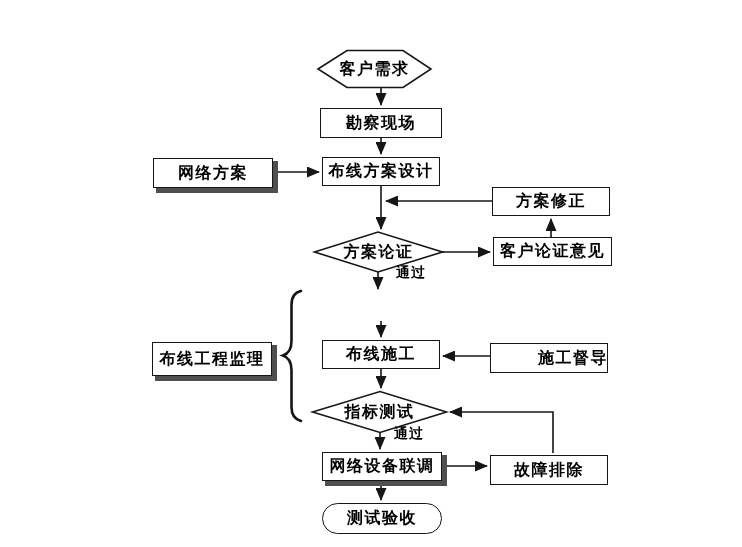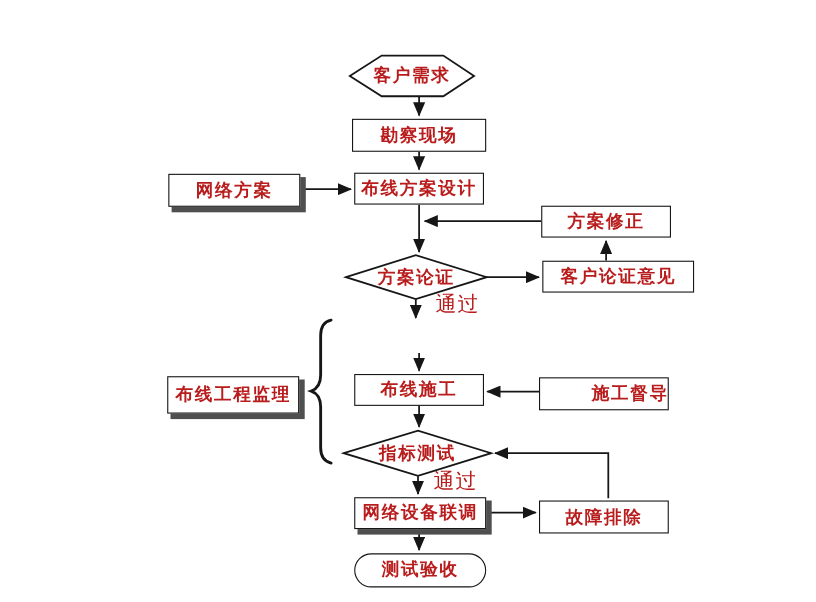--- a/index.html
+++ b/index.html
@@ -1,33 +1,33 @@
 <!DOCTYPE html>
 <html><head>
 <meta charset="utf-8">
 <style>
   html,body{margin:0;padding:0;background:#ffffff;}
   #canvas{
     position:relative;width:742px;height:547px;background:#ffffff;overflow:hidden;
-    font-family:"DejaVu Sans","Liberation Sans",sans-serif;color:#b91c1c;
+    font-family:"DejaVu Sans","Liberation Sans",sans-serif;color:#000000;
   }
   #wires{position:absolute;left:0;top:0;width:742px;height:547px;}
   .node{
     position:absolute;box-sizing:border-box;background:#ffffff;
     border:1.6px solid #161616;display:flex;align-items:center;justify-content:center;
     font-size:16px;font-weight:600;letter-spacing:1.5px;white-space:nowrap;
   }
   .shadowed{box-shadow:4px 4px 0 1px #4f4f4f;}
   .stadium{border-radius:16px;}
   .lbl{
     position:absolute;display:flex;align-items:center;justify-content:center;
     font-size:16px;font-weight:600;letter-spacing:1.5px;white-space:nowrap;
   }
   .edge-label{
-    position:absolute;font-size:19px;font-weight:400;letter-spacing:1px;white-space:nowrap;
+    position:absolute;font-size:14px;font-weight:700;letter-spacing:1px;white-space:nowrap;
   }
 </style>
 </head>
 <body>
 
 <div id="canvas">
 
   <svg id="wires" viewBox="0 0 742 547">
     <defs>
       <marker id="arr" markerUnits="userSpaceOnUse" markerWidth="13" markerHeight="11" refX="12" refY="5.5" orient="auto">
@@ -73,21 +73,21 @@
   </div>
 
   <div class="node" style="left:322px;top:157px;width:118px;height:29px;">
     <span>布线方案设计</span>
   </div>
 
   <div class="node" style="left:492px;top:187px;width:118px;height:29px;">
     <span>方案修正</span>
   </div>
 
-  <div class="node" style="left:493px;top:237px;width:138px;height:29px;">
+  <div class="node" style="left:493px;top:237px;width:119px;height:29px;">
     <span>客户论证意见</span>
   </div>
 
 
   <div class="node" style="left:322px;top:340px;width:118px;height:29px;justify-content:center;">
     <span>布线施工</span>
   </div>
 
   <div class="node" style="left:490px;top:343px;width:118px;height:30px;padding-left:48px;">
     <span>施工督导</span>

